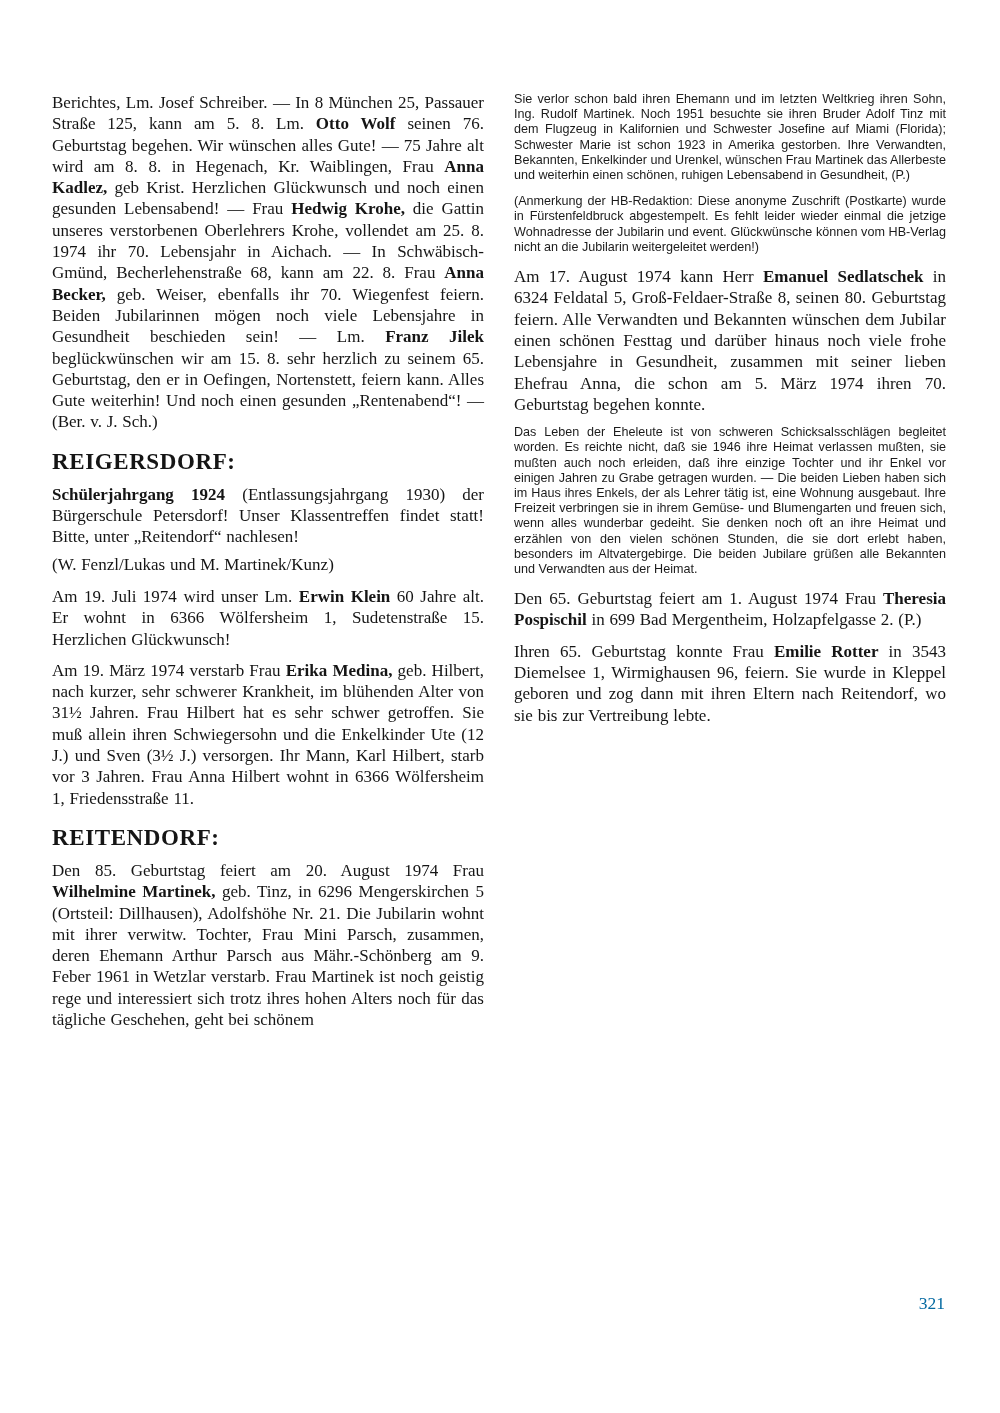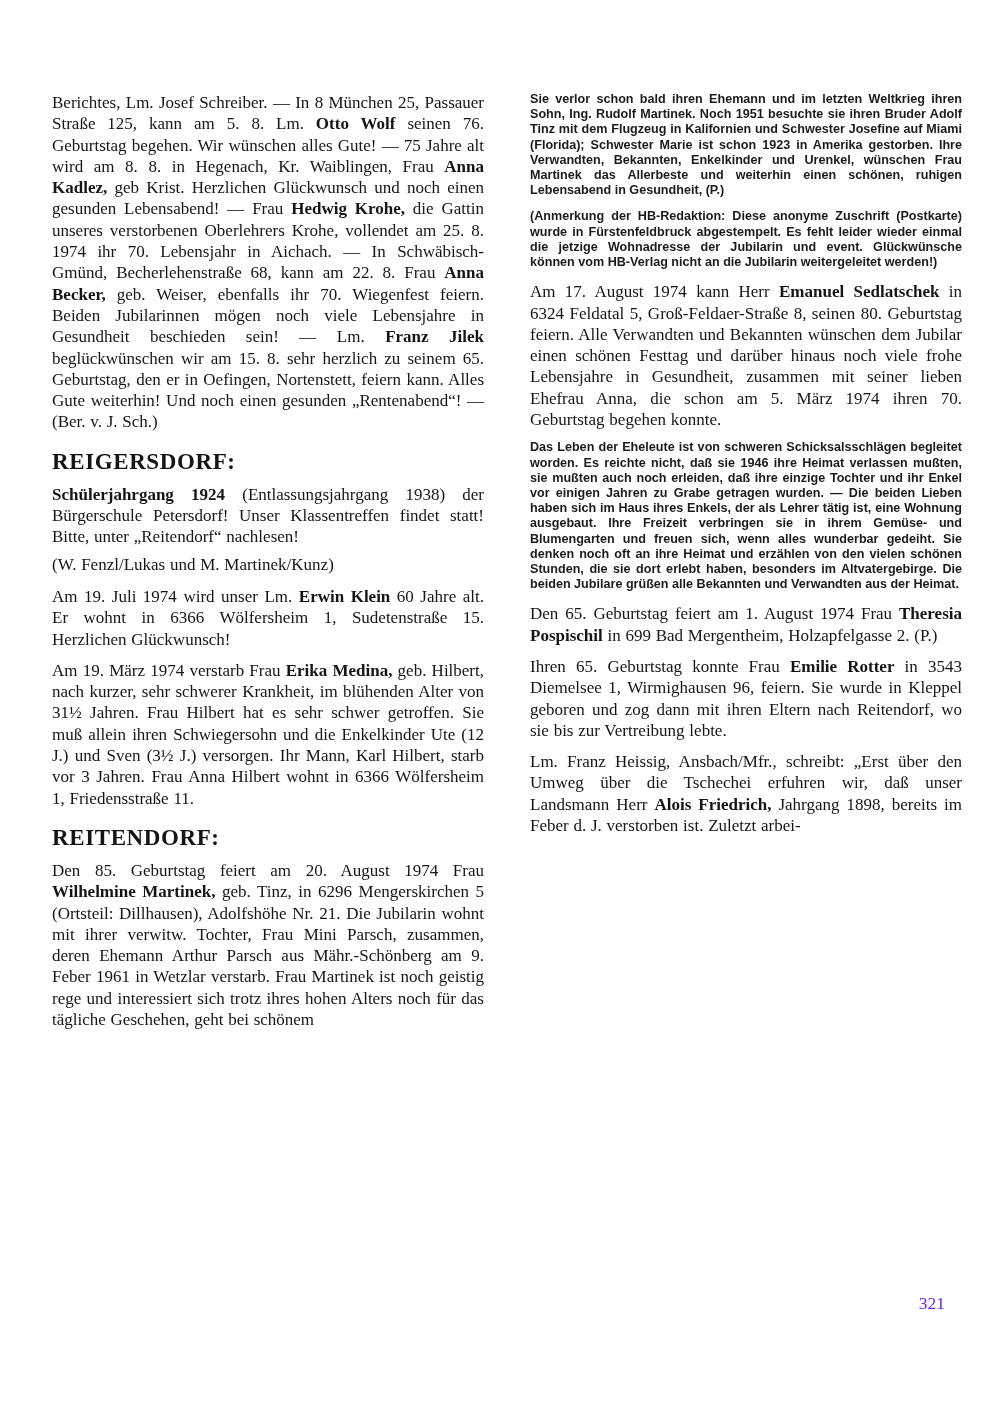--- a/index.html
+++ b/index.html
@@ -13,81 +13,80 @@
   }
   .page {
     position: relative;
     width: 1000px;
     height: 1413px;
     padding: 92px 50px 0 52px;
     background: #ffffff;
   }
   .columns {
     display: flex;
-    gap: 46px;
+    gap: 30px;
   }
   .col {
     width: 432px;
     flex: 0 0 432px;
   }
   .para {
     font-size: 17px;
     line-height: 21.3px;
     text-align: justify;
     margin-bottom: 10px;
     word-spacing: 0.5px;
   }
   .small {
     font-family: "Liberation Sans", "DejaVu Sans", sans-serif;
-    font-weight: 700;
+    font-weight: 400;
     font-size: 12.6px;
     line-height: 15.2px;
     text-align: justify;
     margin-bottom: 11px;
     color: #1b1b1b;
   }
   .heading {
     font-size: 23px;
     font-weight: 700;
     letter-spacing: 0.6px;
     margin: 16px 0 9px 0;
   }
   .tight { margin-bottom: 11px; margin-top: -4px; }
   .bold { font-weight: 700; }
   .pagenum {
     position: absolute;
     right: 55px;
     top: 1293px;
     font-size: 17.5px;
-    color: #6d28d9;
+    color: #0369a1;
   }
 </style>
 </head>
 <body>
 
 <div class="page">
   <div class="columns">
 
     <div class="col">
       <p class="para"><span>Berichtes, Lm. Josef Schreiber. — In 8 München 25, Passauer Straße 125, kann am 5. 8. Lm. </span><span class="bold">Otto Wolf</span><span> seinen 76. Geburtstag begehen. Wir wünschen alles Gute! — 75 Jahre alt wird am 8. 8. in Hegenach, Kr. Waiblingen, Frau </span><span class="bold">Anna Kadlez,</span><span> geb Krist. Herzlichen Glückwunsch und noch einen gesunden Lebensabend! — Frau </span><span class="bold">Hedwig Krohe,</span><span> die Gattin unseres verstorbenen Oberlehrers Krohe, vollendet am 25. 8. 1974 ihr 70. Lebensjahr in Aichach. — In Schwäbisch-Gmünd, Becherlehenstraße 68, kann am 22. 8. Frau </span><span class="bold">Anna Becker,</span><span> geb. Weiser, ebenfalls ihr 70. Wiegenfest feiern. Beiden Jubilarinnen mögen noch viele Lebensjahre in Gesundheit beschieden sein! — Lm. </span><span class="bold">Franz Jilek</span><span> beglückwünschen wir am 15. 8. sehr herzlich zu seinem 65. Geburtstag, den er in Oefingen, Nortenstett, feiern kann. Alles Gute weiterhin! Und noch einen gesunden „Rentenabend“! — (Ber. v. J. Sch.)</span></p>
       <h2 class="heading">REIGERSDORF:</h2>
-      <p class="para"><span class="bold">Schülerjahrgang 1924</span><span> (Entlassungsjahrgang 1938) der Bürgerschule Petersdorf! Unser Klassentreffen findet statt! Bitte, unter „Reitendorf“ nachlesen!</span></p>
+      <p class="para"><span class="bold">Schülerjahrgang 1924</span><span> (Entlassungsjahrgang 1930) der Bürgerschule Petersdorf! Unser Klassentreffen findet statt! Bitte, unter „Reitendorf“ nachlesen!</span></p>
       <p class="para tight"><span>(W. Fenzl/Lukas und M. Martinek/Kunz)</span></p>
       <p class="para"><span>Am 19. Juli 1974 wird unser Lm. </span><span class="bold">Erwin Klein</span><span> 60 Jahre alt. Er wohnt in 6366 Wölfersheim 1, Sudetenstraße 15. Herzlichen Glückwunsch!</span></p>
       <p class="para"><span>Am 19. März 1974 verstarb Frau </span><span class="bold">Erika Medina,</span><span> geb. Hilbert, nach kurzer, sehr schwerer Krankheit, im blühenden Alter von 31½ Jahren. Frau Hilbert hat es sehr schwer getroffen. Sie muß allein ihren Schwiegersohn und die Enkelkinder Ute (12 J.) und Sven (3½ J.) versorgen. Ihr Mann, Karl Hilbert, starb vor 3 Jahren. Frau Anna Hilbert wohnt in 6366 Wölfersheim 1, Friedensstraße 11.</span></p>
       <h2 class="heading">REITENDORF:</h2>
       <p class="para"><span>Den 85. Geburtstag feiert am 20. August 1974 Frau </span><span class="bold">Wilhelmine Martinek,</span><span> geb. Tinz, in 6296 Mengerskirchen 5 (Ortsteil: Dillhausen), Adolfshöhe Nr. 21. Die Jubilarin wohnt mit ihrer verwitw. Tochter, Frau Mini Parsch, zusammen, deren Ehemann Arthur Parsch aus Mähr.-Schönberg am 9. Feber 1961 in Wetzlar verstarb. Frau Martinek ist noch geistig rege und interessiert sich trotz ihres hohen Alters noch für das tägliche Geschehen, geht bei schönem</span></p>
     </div>
 
     <div class="col">
       <p class="small"><span>Sie verlor schon bald ihren Ehemann und im letzten Weltkrieg ihren Sohn, Ing. Rudolf Martinek. Noch 1951 besuchte sie ihren Bruder Adolf Tinz mit dem Flugzeug in Kalifornien und Schwester Josefine auf Miami (Florida); Schwester Marie ist schon 1923 in Amerika gestorben. Ihre Verwandten, Bekannten, Enkelkinder und Urenkel, wünschen Frau Martinek das Allerbeste und weiterhin einen schönen, ruhigen Lebensabend in Gesundheit, (P.)</span></p>
       <p class="small"><span>(Anmerkung der HB-Redaktion: Diese anonyme Zuschrift (Postkarte) wurde in Fürstenfeldbruck abgestempelt. Es fehlt leider wieder einmal die jetzige Wohnadresse der Jubilarin und event. Glückwünsche können vom HB-Verlag nicht an die Jubilarin weitergeleitet werden!)</span></p>
       <p class="para"><span>Am 17. August 1974 kann Herr </span><span class="bold">Emanuel Sedlatschek</span><span> in 6324 Feldatal 5, Groß-Feldaer-Straße 8, seinen 80. Geburtstag feiern. Alle Verwandten und Bekannten wünschen dem Jubilar einen schönen Festtag und darüber hinaus noch viele frohe Lebensjahre in Gesundheit, zusammen mit seiner lieben Ehefrau Anna, die schon am 5. März 1974 ihren 70. Geburtstag begehen konnte.</span></p>
       <p class="small"><span>Das Leben der Eheleute ist von schweren Schicksalsschlägen begleitet worden. Es reichte nicht, daß sie 1946 ihre Heimat verlassen mußten, sie mußten auch noch erleiden, daß ihre einzige Tochter und ihr Enkel vor einigen Jahren zu Grabe getragen wurden. — Die beiden Lieben haben sich im Haus ihres Enkels, der als Lehrer tätig ist, eine Wohnung ausgebaut. Ihre Freizeit verbringen sie in ihrem Gemüse- und Blumengarten und freuen sich, wenn alles wunderbar gedeiht. Sie denken noch oft an ihre Heimat und erzählen von den vielen schönen Stunden, die sie dort erlebt haben, besonders im Altvatergebirge. Die beiden Jubilare grüßen alle Bekannten und Verwandten aus der Heimat.</span></p>
       <p class="para"><span>Den 65. Geburtstag feiert am 1. August 1974 Frau </span><span class="bold">Theresia Pospischil</span><span> in 699 Bad Mergentheim, Holzapfelgasse 2. (P.)</span></p>
       <p class="para"><span>Ihren 65. Geburtstag konnte Frau </span><span class="bold">Emilie Rotter</span><span> in 3543 Diemelsee 1, Wirmighausen 96, feiern. Sie wurde in Kleppel geboren und zog dann mit ihren Eltern nach Reitendorf, wo sie bis zur Vertreibung lebte.</span></p>
-      <p class="para"><span>Lm. Franz Heissig, Ansbach/Mfr., schreibt: „Erst über den Umweg über die Tschechei erfuhren wir, daß unser Landsmann Herr </span><span class="bold">Alois Friedrich,</span><span> Jahrgang 1898, bereits im Feber d. J. verstorben ist. Zuletzt arbei-</span></p>
     </div>
 
   </div>
 
   <div class="pagenum">321</div>
 </div>
 
 </body></html>

